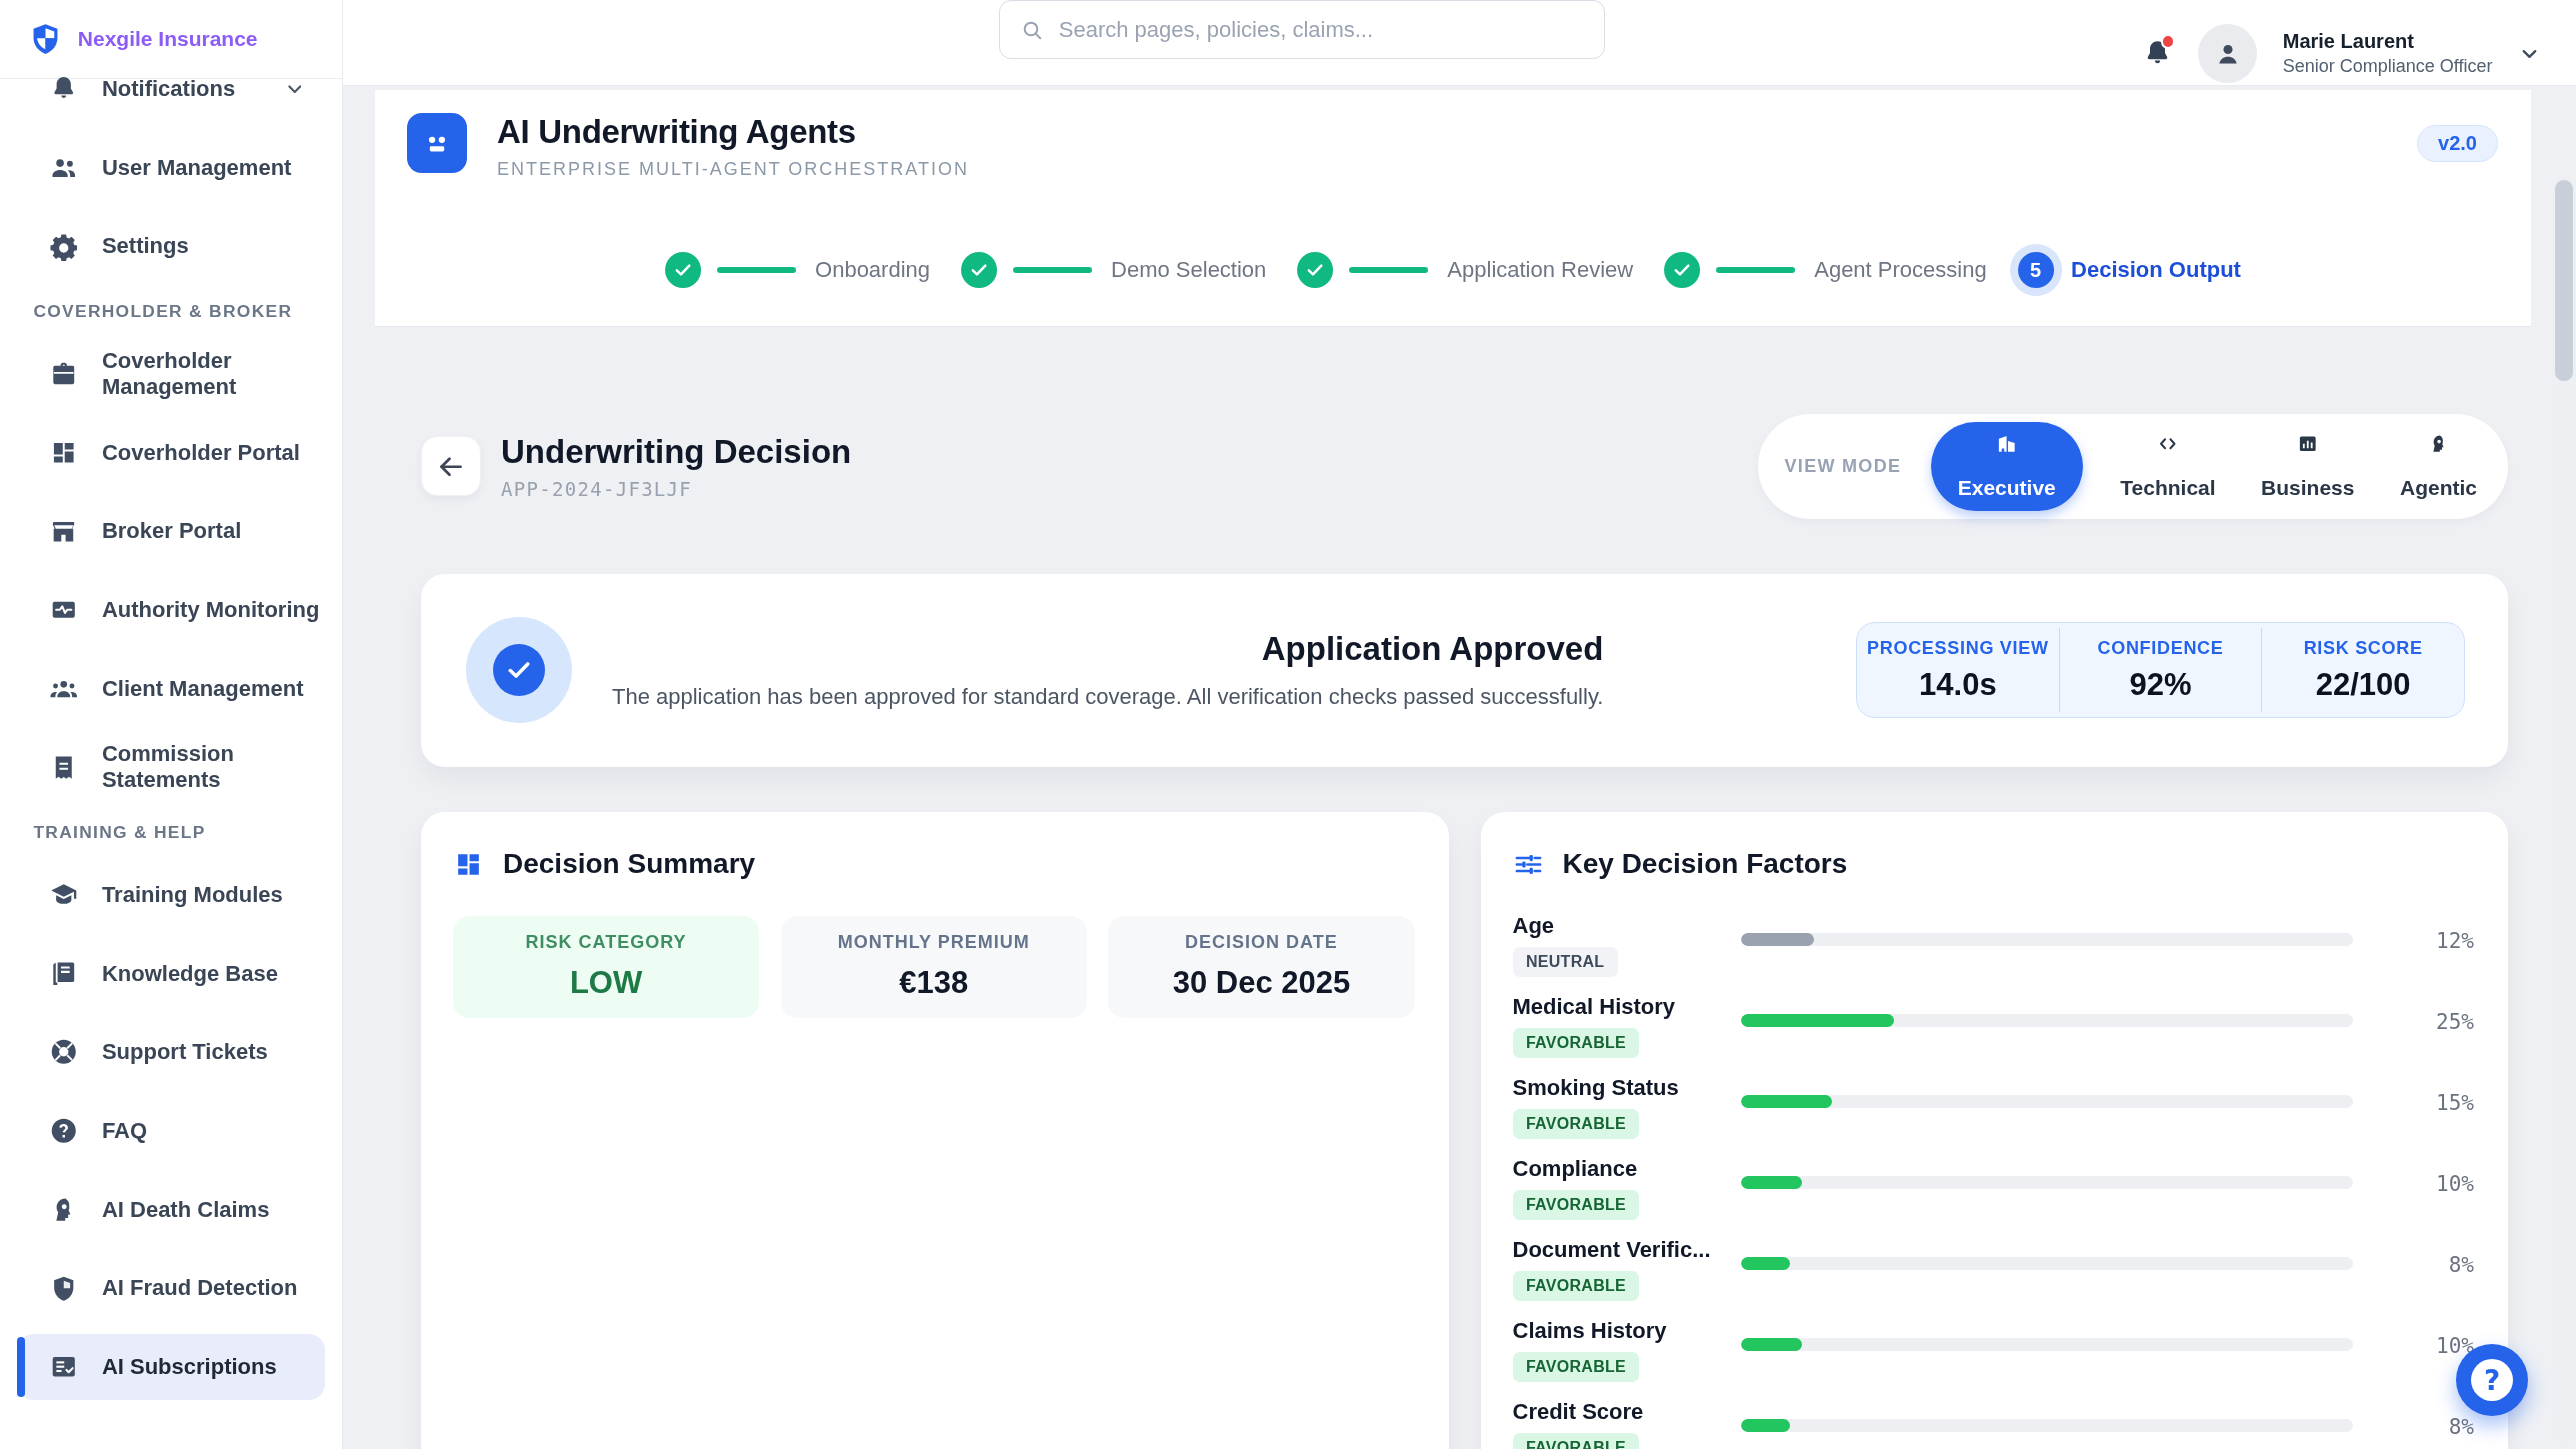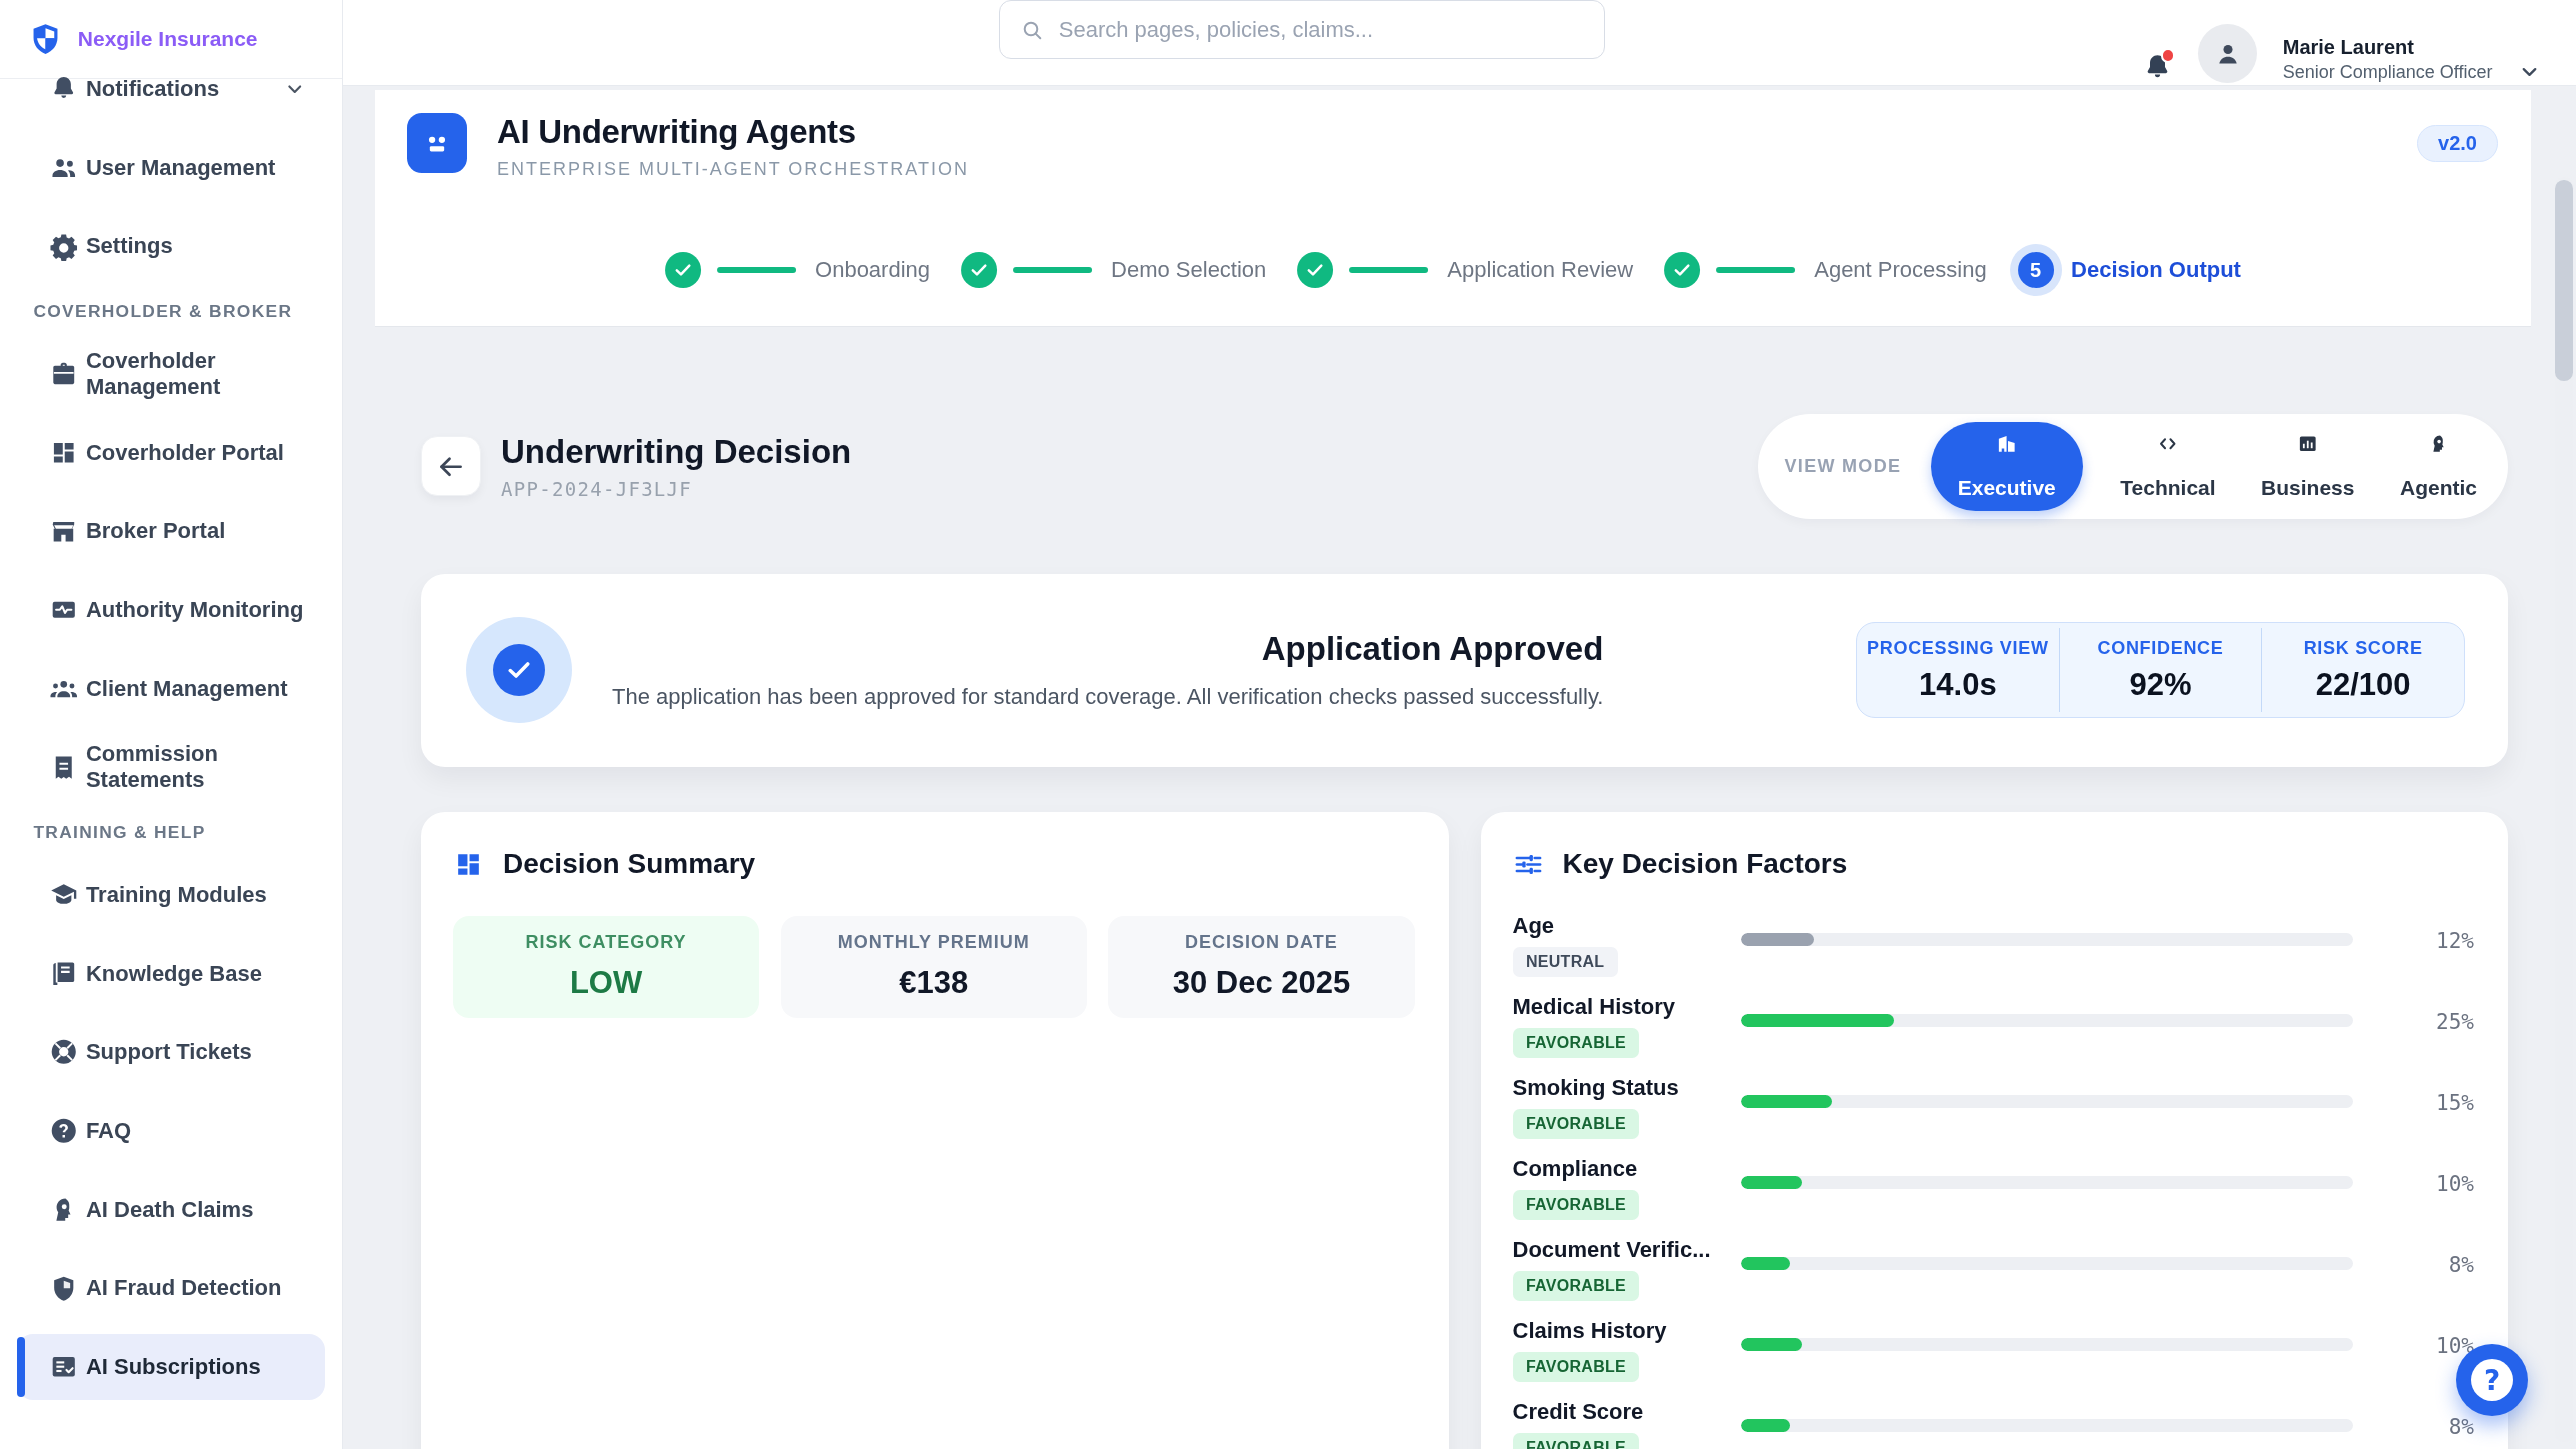--- a/index.html
+++ b/index.html
@@ -6,38 +6,38 @@
   html,body { width:2576px; height:1449px; overflow:hidden; }
   body { font-family:"Liberation Sans",sans-serif; background:#eef0f4; color:#1f2937; }
   .app { display:flex; width:100%; height:100%; }
 
   
   .sidebar { width:343px; flex-shrink:0; background:#fff; border-right:1.3px solid #e7eaef; display:flex; flex-direction:column; }
   .logo-row { height:79px; border-bottom:1.3px solid #eceef2; display:flex; align-items:center; gap:14.8px; padding:0 28px; flex-shrink:0; }
   .logo-ico { width:35px; height:38px; }
   .brand { font-size:21px; font-weight:700; color:#8b5cf6; }
   nav { flex:1; overflow:hidden; padding:0 17.4px; margin-top:-23px; }
-  .nav-item { display:flex; align-items:center; gap:7px; height:66px; padding-left:32px; border-radius:16px; color:#3a4555; font-size:22px; font-weight:600; margin-bottom:12.7px; position:relative; cursor:pointer; }
+  .nav-item { display:flex; align-items:center; gap:23px; height:66px; padding-left:32px; border-radius:16px; color:#3a4555; font-size:22px; font-weight:600; margin-bottom:12.7px; position:relative; cursor:pointer; }
   .nav-item .icon { width:29.5px; height:29.5px; color:#414e63; flex-shrink:0; }
   .nav-item .chev { width:21.5px; height:21.5px; margin-left:auto; margin-right:19px; color:#4b5563; }
   .nav-item.active { background:#e9edfb; color:#1f2937; }
   .nav-item.active::before { content:""; position:absolute; left:0; top:3.4px; bottom:3.4px; width:7.4px; border-radius:4px; background:#2563eb; }
   .nav-section { font-size:17.4px; font-weight:700; letter-spacing:1.3px; color:#6b7787; margin:21.5px 0 19px 16px; }
   .icon svg, .chev svg { width:100%; height:100%; display:block; }
 
   
   .main { flex:1; display:flex; flex-direction:column; position:relative; }
   .topbar { height:86px; background:#fff; border-bottom:1.3px solid #e7eaef; display:flex; align-items:center; padding:0 35px; position:relative; flex-shrink:0;flex-direction:column; }
   .hamburger { width:31px; display:flex; flex-direction:column; gap:6px; cursor:pointer; }
   .hamburger span { height:4px; border-radius:2px; background:#334155; }
   .search { position:absolute; left:656px; width:606px; height:59px; border:1.3px solid #d8dde6; border-radius:12px; display:flex; align-items:center; gap:14.8px; padding:0 20px; color:#9aa3b2; background:#fff; }
   .search .icon { width:24px; height:24px; }
   .search input { border:0; outline:0; flex:1; font-size:22px; font-family:inherit; color:#334155; background:transparent; }
   .search input::placeholder { color:#9aa3b2; }
-  .top-right { margin-left:auto; display:flex; align-items:flex-end; gap:25.5px; }
+  .top-right { margin-left:auto; display:flex; align-items:center; gap:25.5px; }
   .bell { position:relative; width:31px; height:31px; color:#334155; cursor:pointer; }
   .bell-dot { position:absolute; top:-4px; right:-2.7px; width:14.8px; height:14.8px; border-radius:50%; background:#ef4444; border:2.7px solid #fff; }
   .avatar { width:59px; height:59px; border-radius:50%; background:#e9ebef; display:flex; align-items:center; justify-content:center; cursor:pointer; }
   .avatar .icon { width:32px; height:32px; color:#3f4a5c; }
   .user-name { font-size:20px; font-weight:700; color:#17202e; }
   .user-role { font-size:18px; color:#53606f; margin-top:2.7px; }
   .chevdn { width:23px; height:23px; color:#3f4a5c; cursor:pointer; }
 
   .content { position:relative; height:1363px; overflow:hidden; background:#eef0f4; }
 

